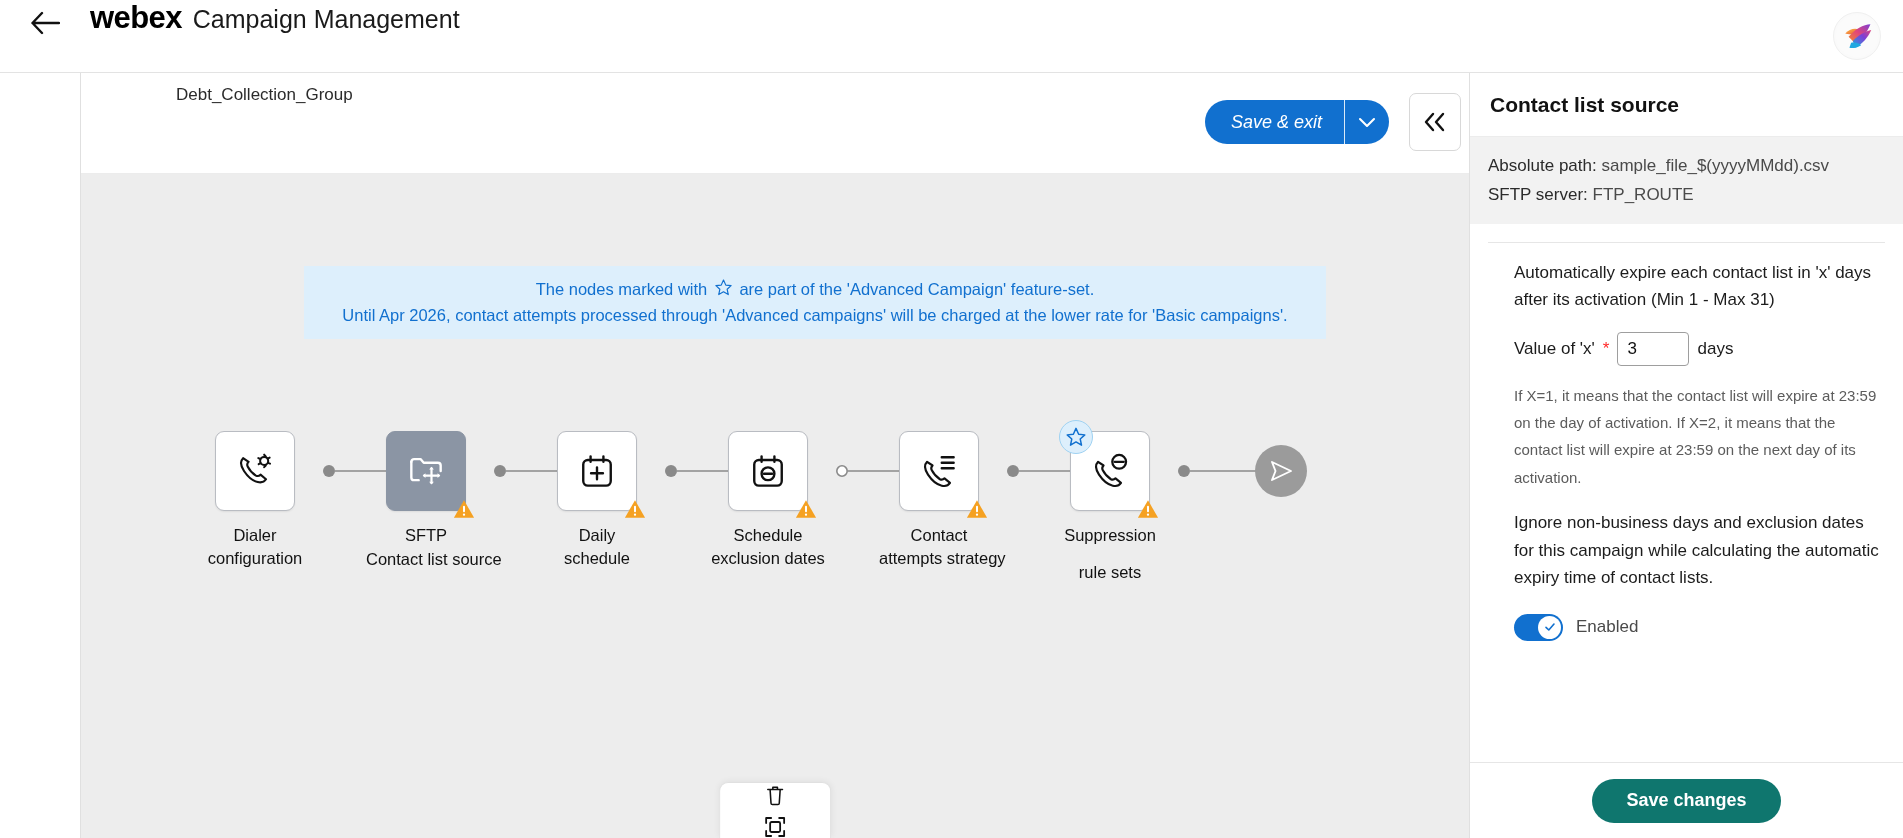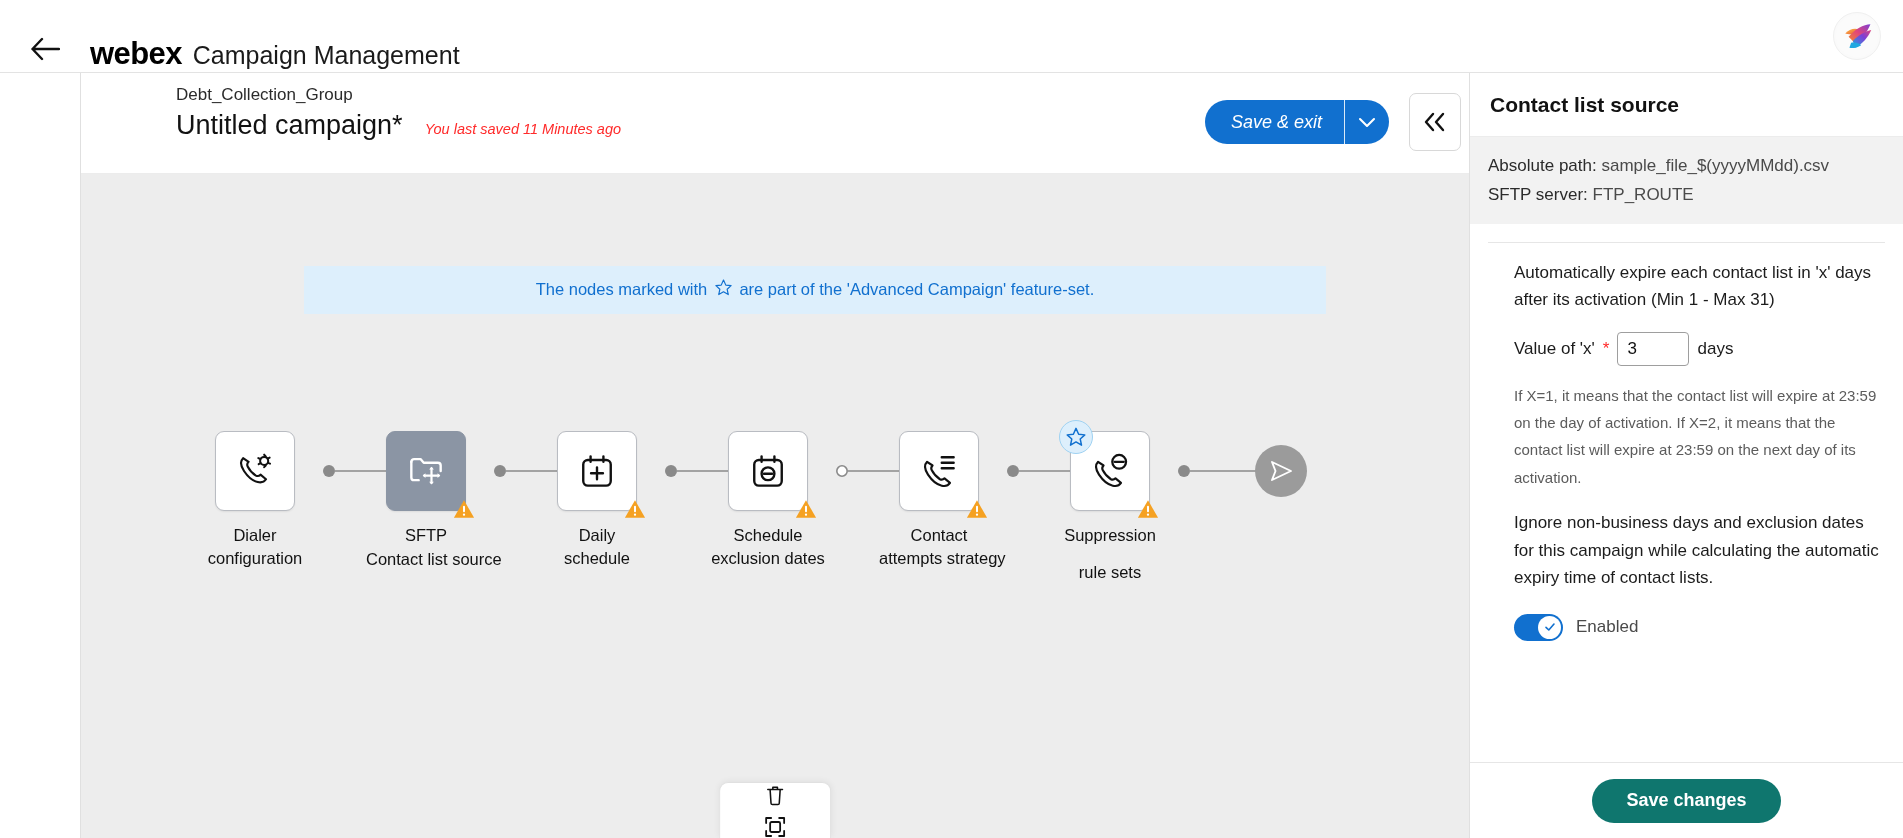--- a/index.html
+++ b/index.html
@@ -10,21 +10,21 @@
     font-family: "Liberation Sans", sans-serif;
     background: #ffffff;
     color: #121212;
   }
   .app { position: relative; width: 1903px; height: 838px; }
 
   
   .topbar {
     position: absolute; left: 0; top: 0; width: 1903px; height: 73px;
     background: #fff; border-bottom: 1px solid #e3e3e3;
-    display: flex; align-items: flex-end;
+    display: flex; align-items: flex-start;
   }
   .back-btn {
     margin-left: 22px; width: 46px; height: 46px;
     display: flex; align-items: center; justify-content: center;
     cursor: pointer; border-radius: 50%;
   }
   .brand-wrap { display: flex; align-items: baseline; margin-left: 22px; }
   .brand-webex { font-size: 31px; font-weight: 700; letter-spacing: -0.6px; color: #000; }
   .brand-sub { font-size: 25px; font-weight: 400; color: #1a1a1a; margin-left: 11px; }
   .avatar {
@@ -245,24 +245,20 @@
       </svg>
     </div>
   </div>
 
   <div class="left-rail"></div>
 
   <div class="center">
 
     <div class="sub-header">
       <div class="group-name">Debt_Collection_Group</div>
-      <div class="camp-title-row">
-        <span class="camp-title">Untitled campaign*</span>
-        <span class="saved-note">You last saved 11 Minutes ago</span>
-      </div>
 
       <div class="save-group">
         <div class="save-main">
           <span>Save &amp; exit</span>
         </div>
         <div class="save-divider"></div>
         <div class="save-caret">
           <svg width="20" height="14" viewBox="0 0 20 14">
             <path d="M3 4 L10 11 L17 4" fill="none" stroke="#fff" stroke-width="2.1" stroke-linecap="round" stroke-linejoin="round"></path>
           </svg>
@@ -279,20 +275,21 @@
     <div class="canvas">
 
       <div class="info-banner">
         <div>
           <span>The nodes marked with</span>
           <svg class="star-inline" width="19" height="19" viewBox="0 0 24 24">
             <path d="M12 2.6 L14.9 9 L21.6 9.7 L16.6 14.2 L18 20.9 L12 17.4 L6 20.9 L7.4 14.2 L2.4 9.7 L9.1 9 Z" fill="none" stroke="#1170cf" stroke-width="1.5" stroke-linejoin="round"></path>
           </svg>
           <span>are part of the 'Advanced Campaign' feature-set.</span>
         </div>
+        <div>Until Apr 2026, contact attempts processed through 'Advanced campaigns' will be charged at the lower rate for 'Basic campaigns'.</div>
       </div>
 
       <div class="flow">
 
         <svg class="connector" style="left:242px; width:106px;" viewBox="0 0 106 16">
           <circle cx="6" cy="8" r="6" fill="#8a8a8a"></circle>
           <path d="M12 8 L96 8" stroke="#8a8a8a" stroke-width="1.7"></path>
           <path d="M90 3.5 L99 8 L90 12.5" fill="none" stroke="#8a8a8a" stroke-width="1.7" stroke-linecap="round" stroke-linejoin="round"></path>
         </svg>
         <svg class="connector" style="left:413px; width:106px;" viewBox="0 0 106 16">

